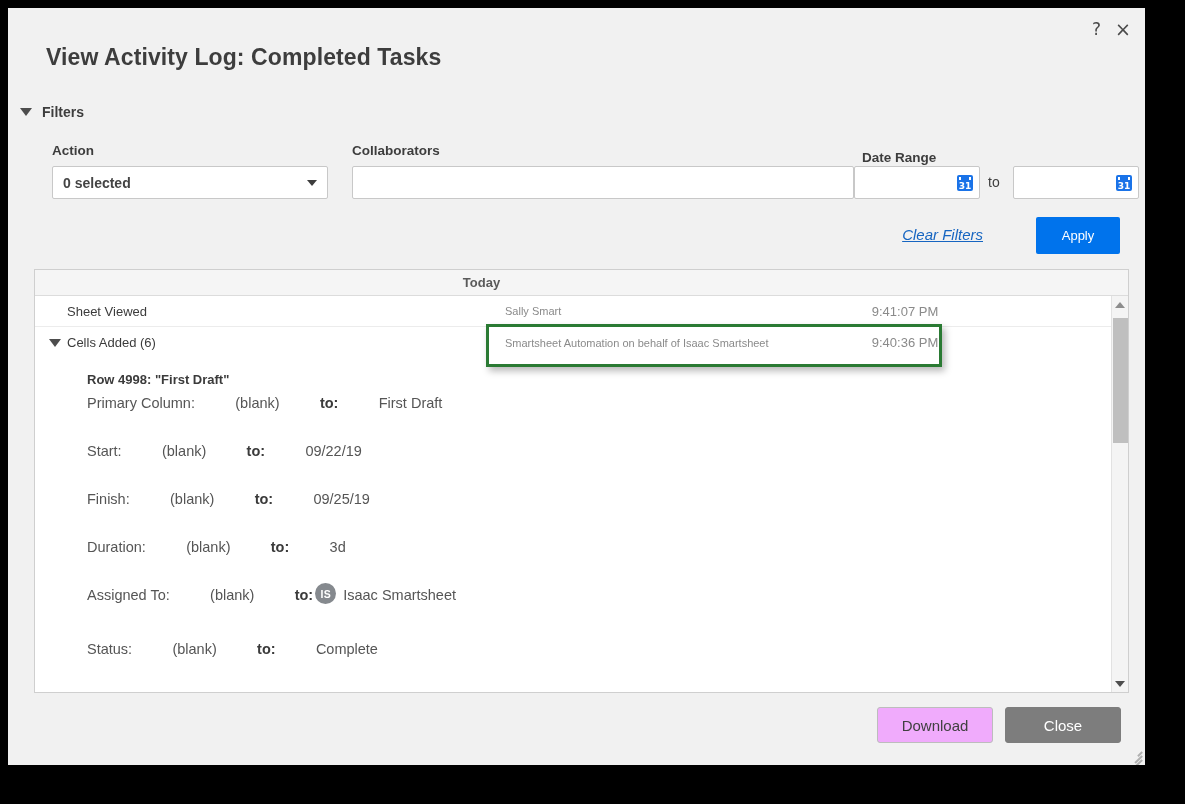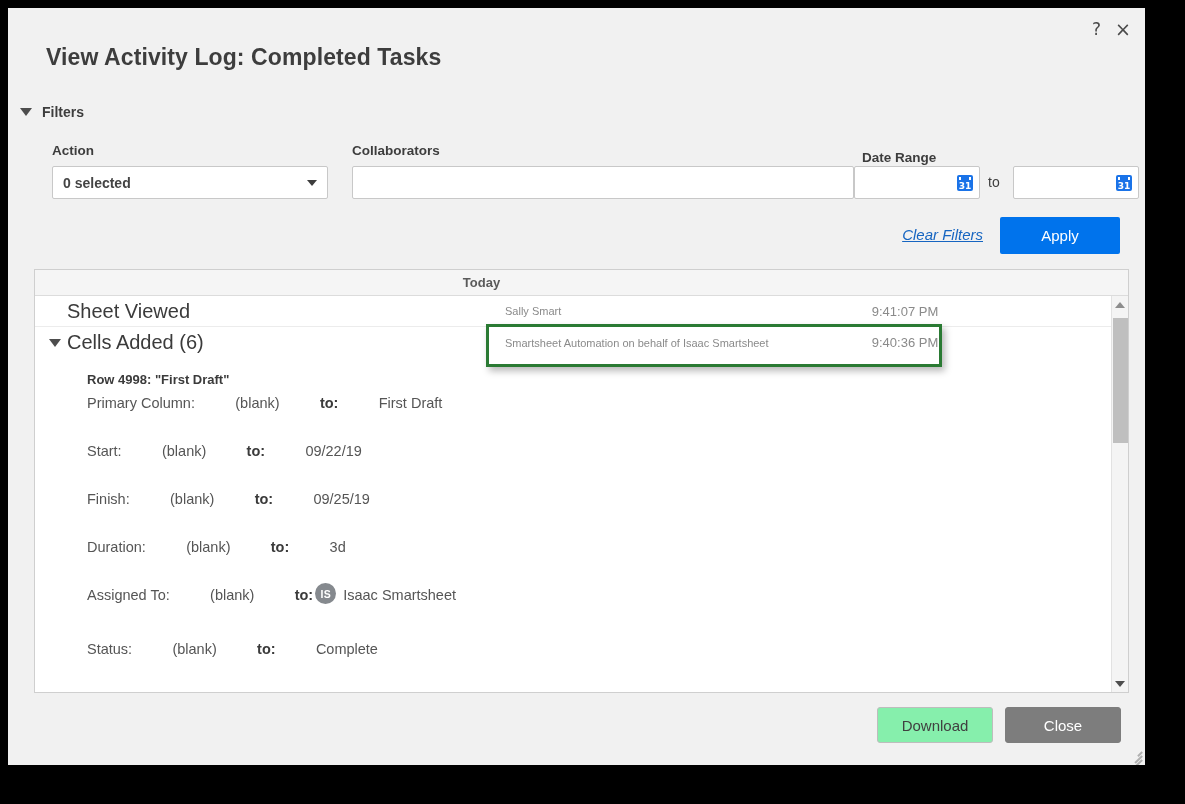--- a/index.html
+++ b/index.html
@@ -156,25 +156,25 @@
     position: absolute;
     right: 162px; top: 218px;
     font-size: 15px; color: #1665c1;
     text-decoration: underline;
     cursor: pointer;
     font-style: italic;
   }
   #apply-btn {
     position: absolute;
     right: 25px; top: 209px;
-    width: 120px; height: 37px;
+    width: 84px; height: 37px;
     background: #0073ec;
     color: #fff;
     border: none; border-radius: 2px;
-    font-size: 15px;
+    font-size: 13px;
     font-family: "Liberation Sans", sans-serif;
     cursor: pointer;
   }
 
   
   #log-panel {
     position: absolute;
     left: 26px; top: 261px;
     width: 1095px; height: 424px;
     background: #fff;
@@ -202,21 +202,21 @@
 
   .log-row {
     position: relative;
     display: flex; align-items: center;
     height: 31px;
     border-bottom: 1px solid #ececec;
     padding-left: 32px;
   }
   .log-row.noline { border-bottom: none; }
   .row-caret { position: absolute; left: 14px; top: 12px; }
-  .row-action { font-size: 20px; color: #3b3b3b; }
+  .row-action { font-size: 13px; color: #3b3b3b; }
   .row-user {
     position: absolute; left: 470px;
     font-size: 11px; color: #8a8a8a;
   }
   .row-time {
     position: absolute; left: 815px;
     width: 110px; text-align: center;
     font-size: 13px; color: #8a8a8a;
   }
 
@@ -297,21 +297,21 @@
   }
   .fbtn {
     height: 36px;
     min-width: 116px;
     border-radius: 3px;
     font-size: 15px;
     font-family: "Liberation Sans", sans-serif;
     cursor: pointer;
   }
   #download-btn {
-    background: #86efac;
+    background: #f0abfc;
     border: 1px solid #bdbdbd;
     color: #404040;
   }
   #close-btn {
     background: #7d7d7d;
     border: 1px solid #7d7d7d;
     color: #fff;
   }
 
   

